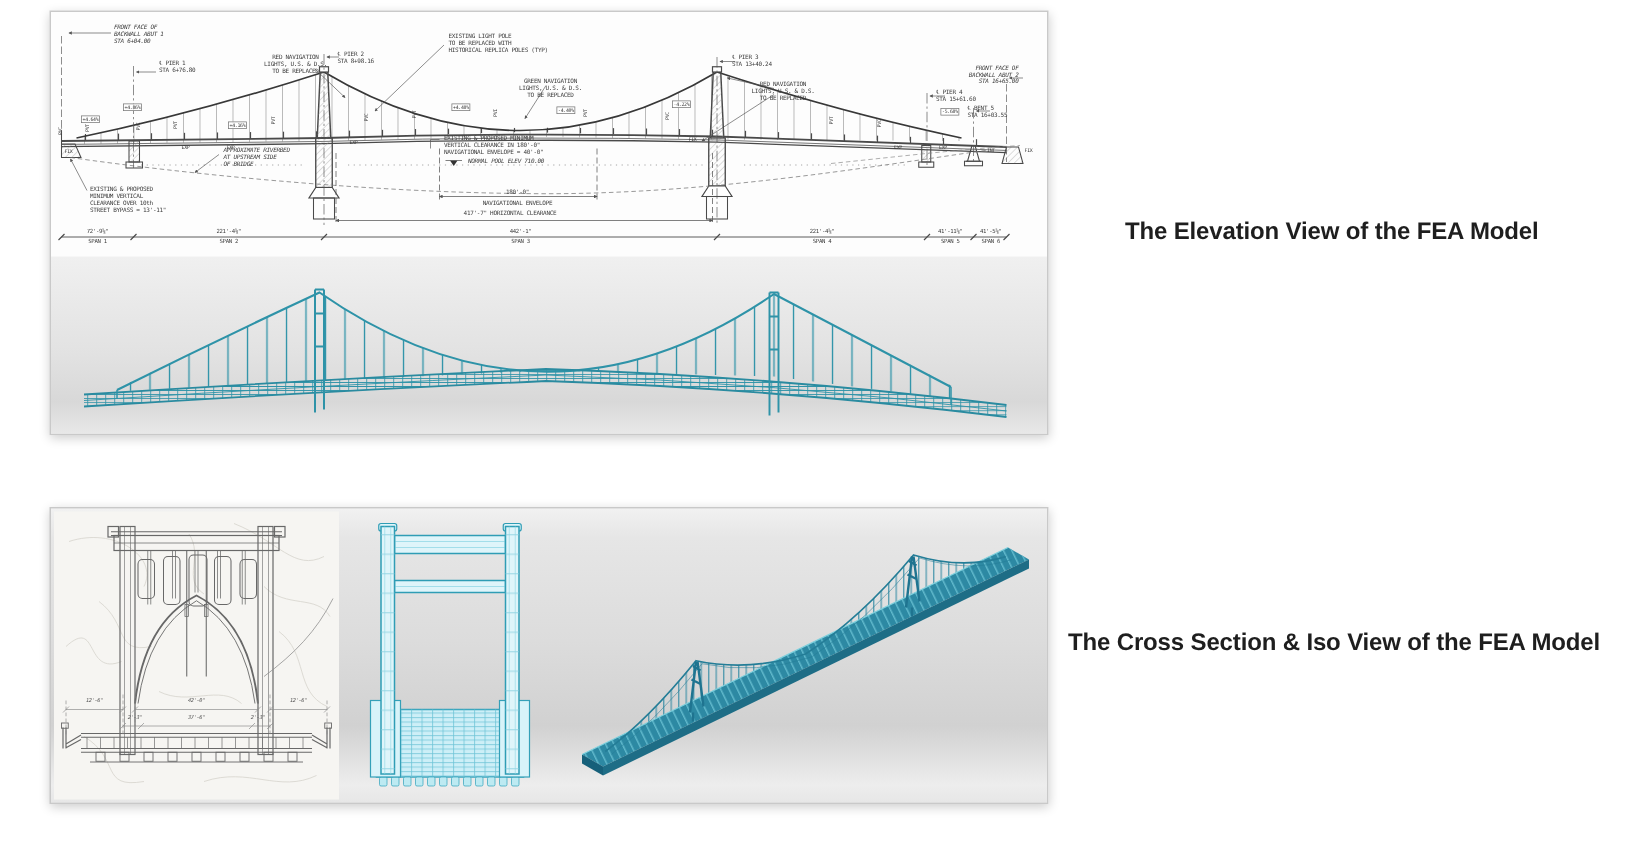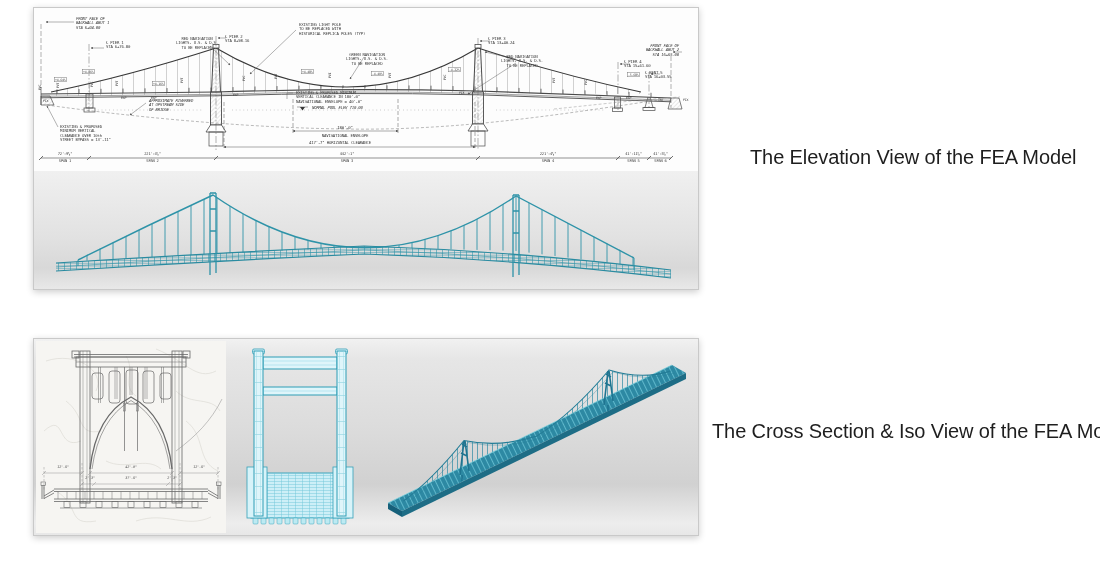--- a/index.html
+++ b/index.html
@@ -4,21 +4,21 @@
 <style>
   html,body{margin:0;padding:0;background:#ffffff;}
   body{width:1100px;height:577px;position:relative;font-family:"Liberation Sans",sans-serif;overflow:hidden;}
   .fig{position:absolute;border:1px solid #c9c9c9;box-shadow:0 2px 7px rgba(0,0,0,.20);background:#fff;}
   #fig-top{left:33px;top:7px;width:664px;height:281px;}
   #fig-bottom{left:33px;top:338px;width:664px;height:196px;
     background:linear-gradient(180deg,#f1f1f1 0%,#e6e6e6 10%,#dcdcdc 45%,#d1d1d1 74%,#ededed 94%,#e7e7e7 100%);}
   .draw-area{position:absolute;left:0;top:0;width:664px;height:163px;background:#fdfdfd;}
   .fea-area{position:absolute;left:0;top:163px;width:664px;height:118px;
     background:linear-gradient(180deg,#f0f0f0 0%,#e2e2e2 55%,#d8d8d8 82%,#e8e8e8 100%);}
-  .caption{position:absolute;font-size:20px;font-weight:400;color:#1e1e1e;letter-spacing:-.1px;white-space:nowrap;}
+  .caption{position:absolute;font-size:16px;font-weight:700;color:#1e1e1e;letter-spacing:-.1px;white-space:nowrap;}
   #cap-top{left:750px;top:146px;}
   #cap-bottom{left:712px;top:420px;}
   
   .anno-layer{position:absolute;left:0;top:0;width:1328px;height:326px;transform:scale(.5);transform-origin:0 0;
     font-family:"DejaVu Sans Mono",monospace;color:#3c3c3c;pointer-events:none;}
   .ann{position:absolute;font-size:8px;line-height:1.13;white-space:pre-line;letter-spacing:-.4px;}
   .ann.i{font-style:italic;}
   .ann.c{text-align:center;}
   .ann.r{text-align:right;}
   .sp{position:absolute;top:287px;text-align:center;font-size:7.5px;letter-spacing:-.4px;}

